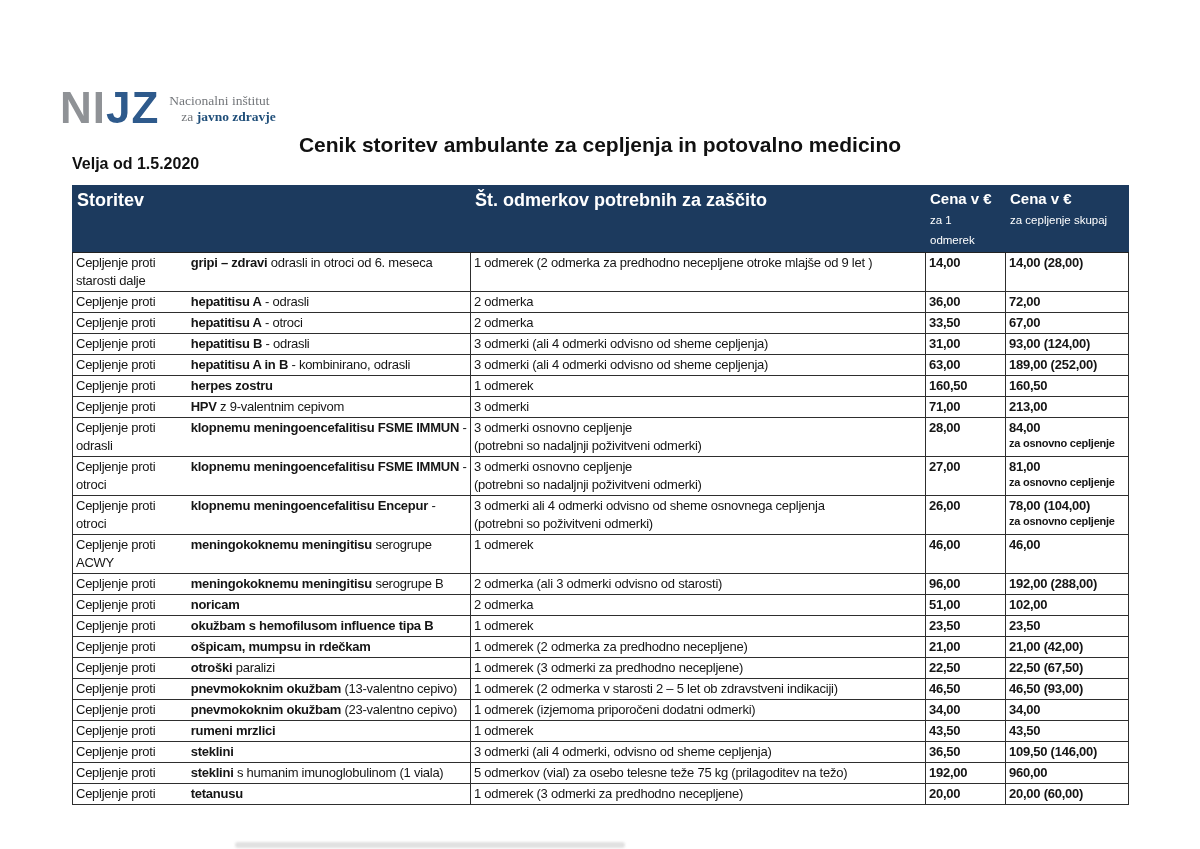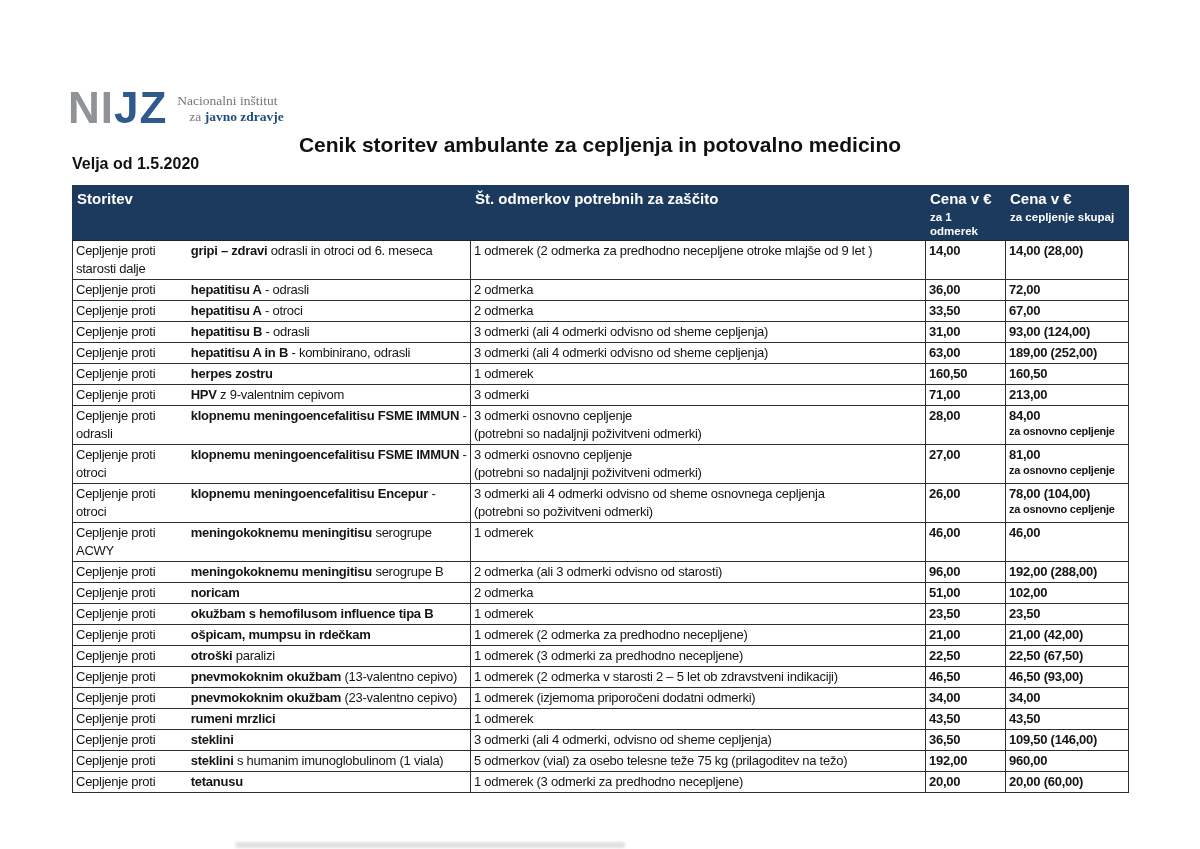--- a/index.html
+++ b/index.html
@@ -5,21 +5,21 @@
   html,body{margin:0;padding:0;background:#e9e9e9;}
   .page{
     position:relative;
     width:1200px;height:849px;
     background:#ffffff;
     overflow:hidden;
     font-family:"Liberation Sans", sans-serif;
     color:#151515;
   }
   
-  .logo{position:absolute;top:86px;left:68px;display:flex;align-items:flex-start;gap:10px;}
+  .logo{position:absolute;top:86px;left:60px;display:flex;align-items:flex-start;gap:10px;}
   .logo-word{font-size:44px;font-weight:bold;line-height:44px;letter-spacing:1px;}
   .lg-gray{color:var(--logo-gray,#8f9296);}
   .lg-blue{color:var(--logo-blue,#2e5a8c);}
   .logo-tag{padding-top:7px;font-size:13.5px;line-height:16px;font-family:Liberation Serif, serif;}
   .tag1{color:var(--tagline-gray,#73767a);}
   .tag2{color:var(--tagline-gray,#73767a);margin-left:12px;}
   .tag2 b{color:var(--tagline-blue,#1f4e79);}
   
   .title{
     position:absolute;top:133px;left:0;width:100%;
@@ -41,22 +41,22 @@
     background:var(--header-bg,#1c3a5e);
     color:#ffffff;
     text-align:left;vertical-align:top;
     padding:4px 4px 2px 4px;
     height:48px;
     border:1px solid var(--header-bg,#1c3a5e);
     border-bottom:1px solid #222;
     font-weight:bold;
   }
   .h-main{font-size:15px;font-weight:bold;line-height:17px;}
-  .h-sub{font-size:11.5px;font-weight:bold;line-height:14px;margin-top:3px;white-space:pre-line;}
-  .h-service,.h-doses{font-size:15px;}
+  .h-sub{font-size:11.5px;font-weight:normal;line-height:20px;margin-top:3px;white-space:pre-line;}
+  .h-service,.h-doses{font-size:18px;}
   table.price-table td{
     border:1px solid #2e2e2e;
     padding:1px 3px;
     line-height:18px;
     vertical-align:top;
     letter-spacing:-0.25px;
   }
   td.c-service b{letter-spacing:-0.25px;margin-left:32px;}
   td.c-doses{white-space:pre-line;letter-spacing:-0.2px;}
   td.c-price{

